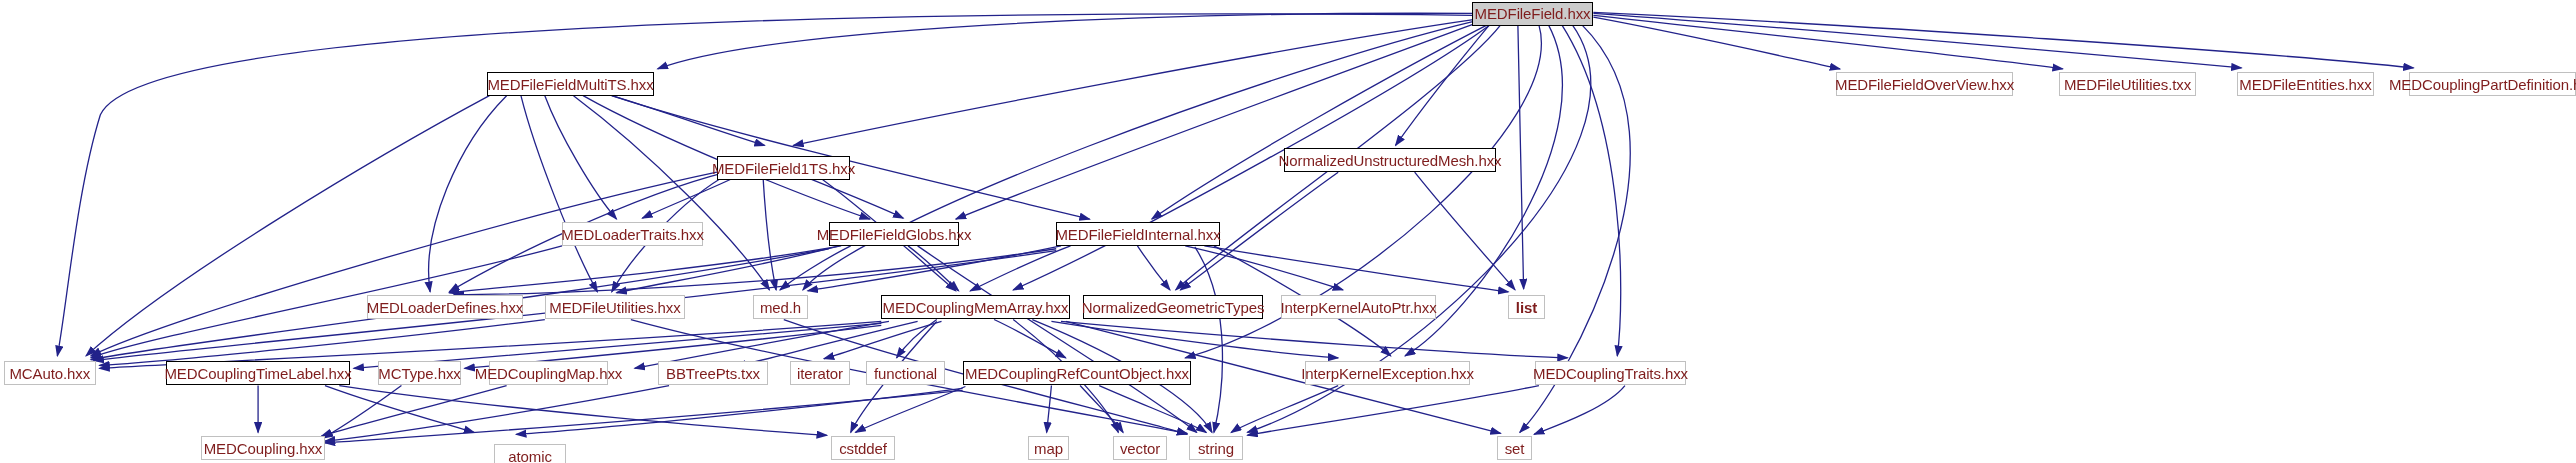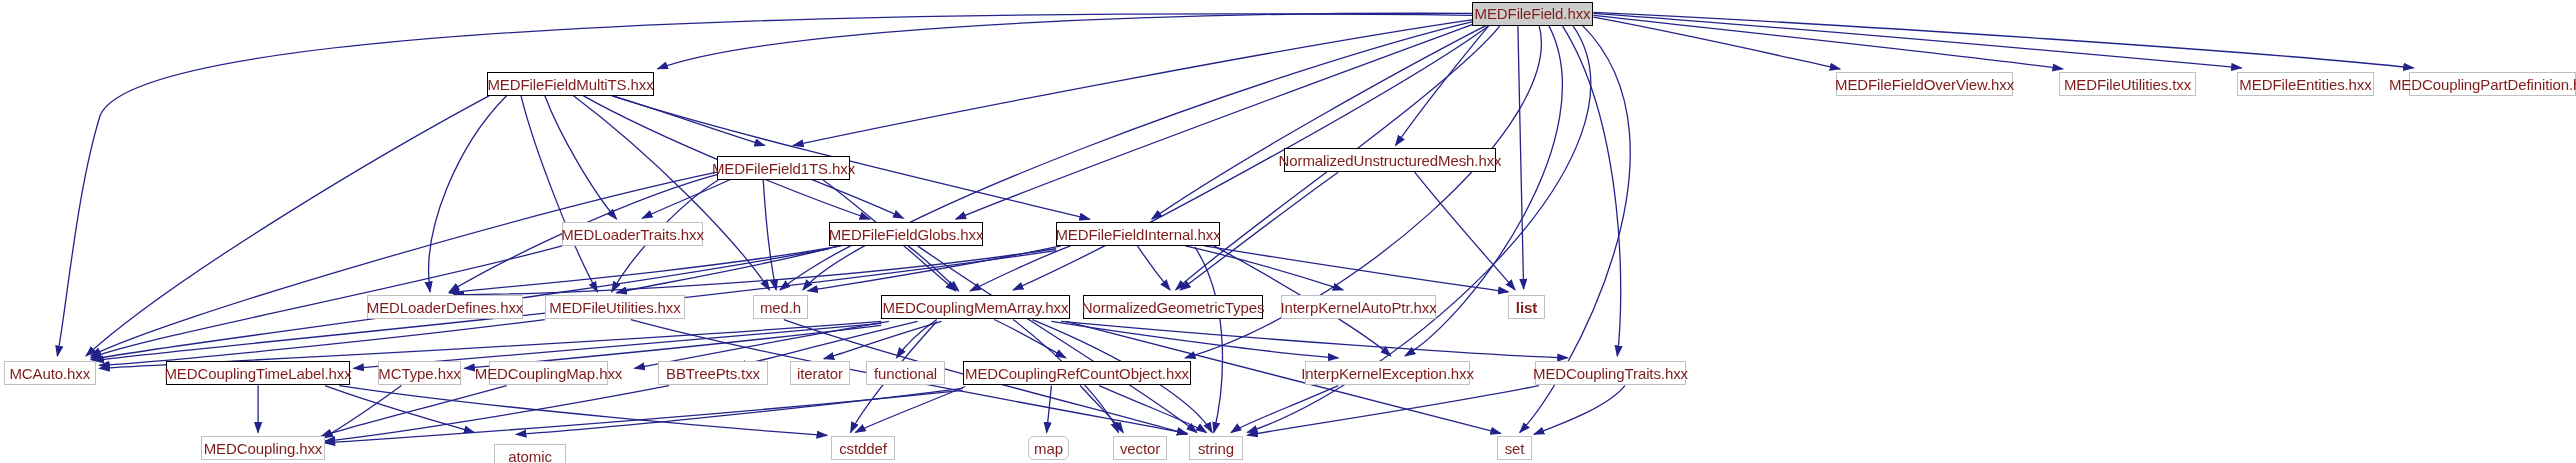--- a/index.html
+++ b/index.html
@@ -131,21 +131,21 @@
       </div>
       <div class="node lib" style="left: 717px; top: 148px; width: 133px; margin-top: 8px;">
         <span>MEDFileField1TS.hxx</span>
       </div>
       <div class="node lib" style="left: 1284px; top: 148px; width: 212px;">
         <span>NormalizedUnstructuredMesh.hxx</span>
       </div>
       <div class="node" style="left: 562px; top: 222px; width: 141px;">
         <span>MEDLoaderTraits.hxx</span>
       </div>
-      <div class="node lib" style="left: 829px; top: 222px; width: 154px;">
+      <div class="node lib" style="left: 829px; top: 222px; width: 130px;">
         <span>MEDFileFieldGlobs.hxx</span>
       </div>
       <div class="node lib" style="left: 1056px; top: 222px; width: 164px;">
         <span>MEDFileFieldInternal.hxx</span>
       </div>
       <div class="node" style="left: 367px; top: 295px; width: 156px;">
         <span>MEDLoaderDefines.hxx</span>
       </div>
       <div class="node" style="left: 545px; top: 295px; width: 140px;">
         <span>MEDFileUtilities.hxx</span>
@@ -197,21 +197,21 @@
       </div>
       <div class="node" style="left: 201px; top: 436px; width: 124px;">
         <span>MEDCoupling.hxx</span>
       </div>
       <div class="node" style="left: 494px; top: 436px; width: 72px; margin-top: 8px;">
         <span>atomic</span>
       </div>
       <div class="node" style="left: 831px; top: 436px; width: 64px;">
         <span>cstddef</span>
       </div>
-      <div class="node" style="left: 1028px; top: 436px; width: 41px; border-radius: 6px;">
+      <div class="node" style="left: 1028px; top: 436px; width: 41px;">
         <span>map</span>
       </div>
       <div class="node" style="left: 1093px; top: 436px; width: 54px; margin-left: 20px;">
         <span>vector</span>
       </div>
       <div class="node" style="left: 1189px; top: 436px; width: 54px;">
         <span>string</span>
       </div>
       <div class="node" style="left: 1497px; top: 436px; width: 35px;">
         <span>set</span>

